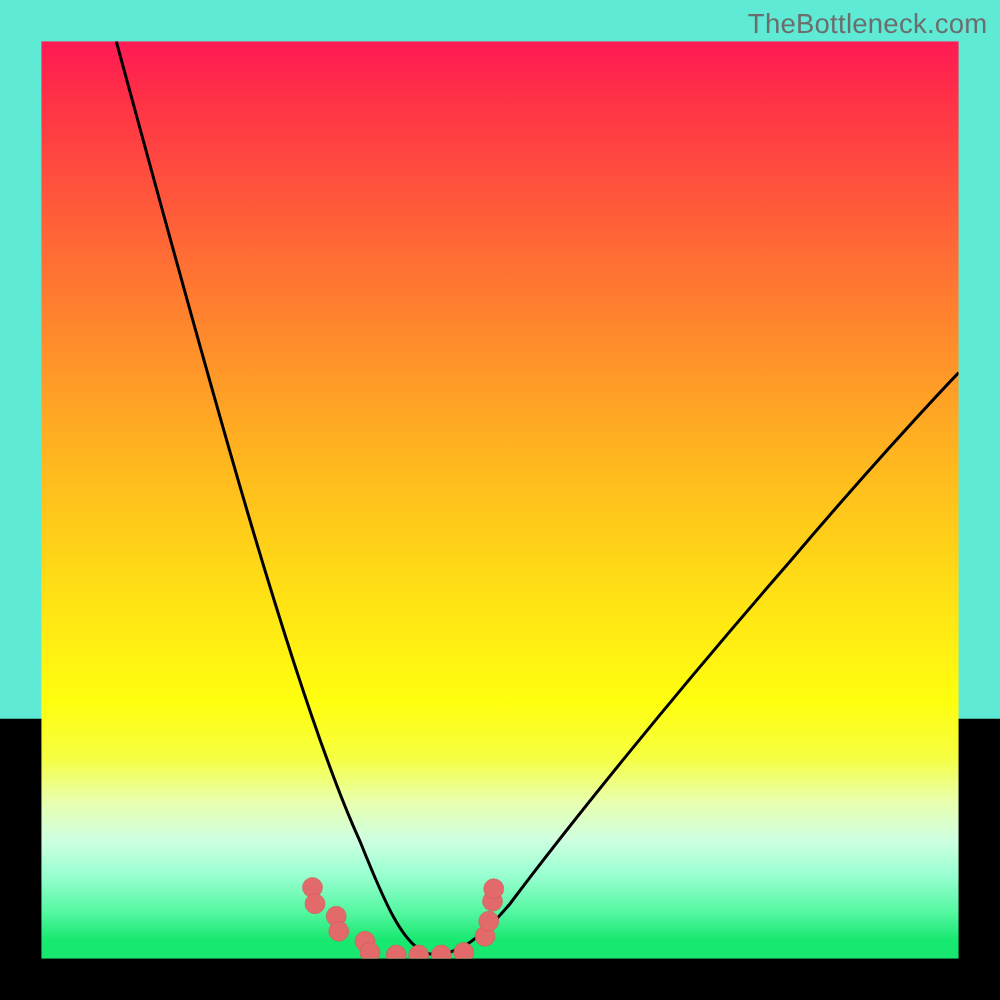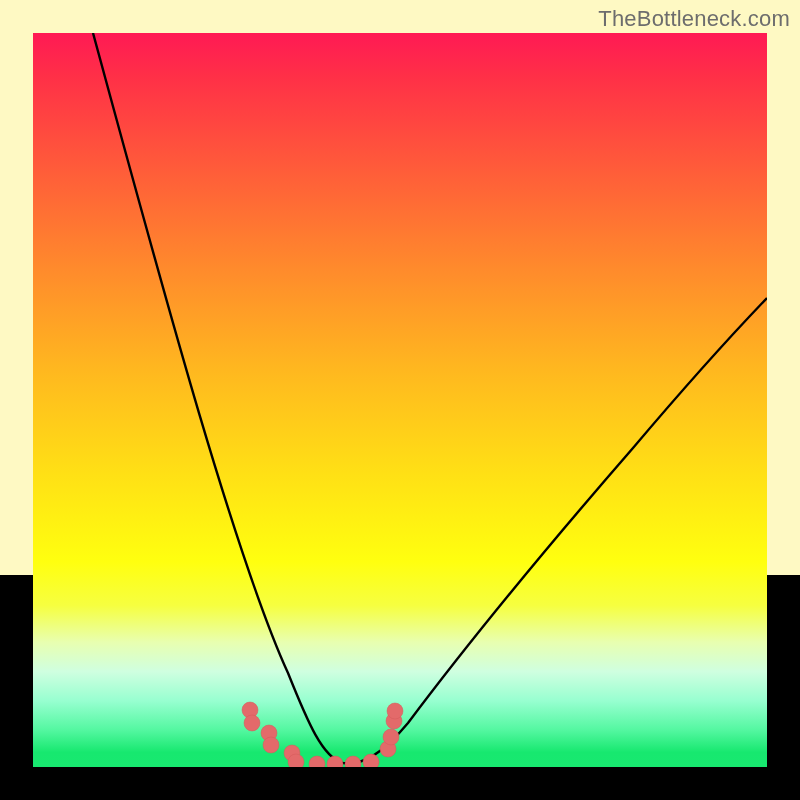--- a/index.html
+++ b/index.html
@@ -10,21 +10,21 @@
     background: #000;
     overflow: hidden;
     font-family: Arial, Helvetica, sans-serif;
   }
   .frame {
     position: absolute;
     left: 0;
     top: 0;
     width: 800px;
     height: 575px;
-    background: #fef9c3;
+    background: #5eead4;
     text-decoration: underline;
   }
   .plot-area {
     position: absolute;
     left: 33px;
     top: 33px;
     width: 734px;
     height: 734px;
     overflow: hidden;
   }

